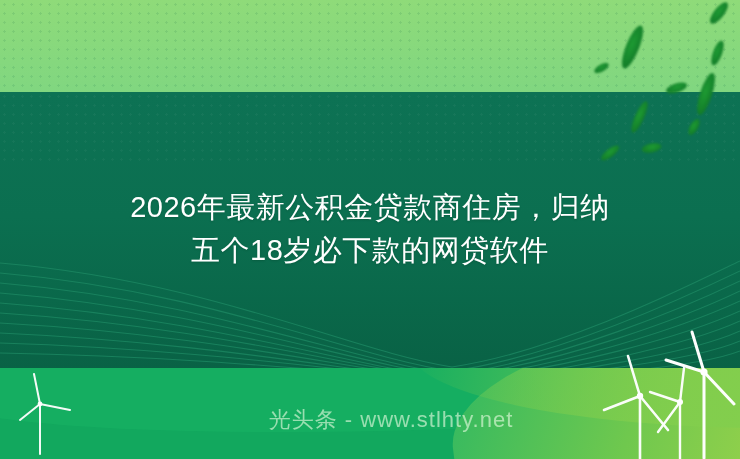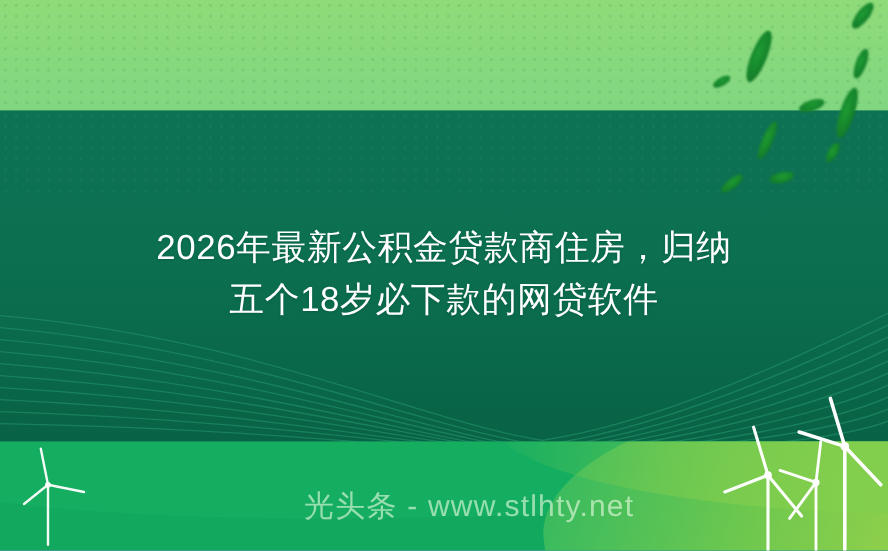--- a/index.html
+++ b/index.html
@@ -99,21 +99,21 @@
     text-shadow:0 1px 2px rgba(0,50,30,.25);
   }
 
   
   .watermark{
     position:absolute; left:0; top:405px; width:740px;
     text-align:center;
     padding-left:42px;
     box-sizing:border-box;
     color:rgba(232,252,225,.62);
-    font-size:25px;
+    font-size:22px;
     letter-spacing:1px;
     font-family:"Liberation Sans","DejaVu Sans",sans-serif;
   }
 </style>
 </head>
 <body>
 
 <div id="banner">
 
   <div class="sky">

